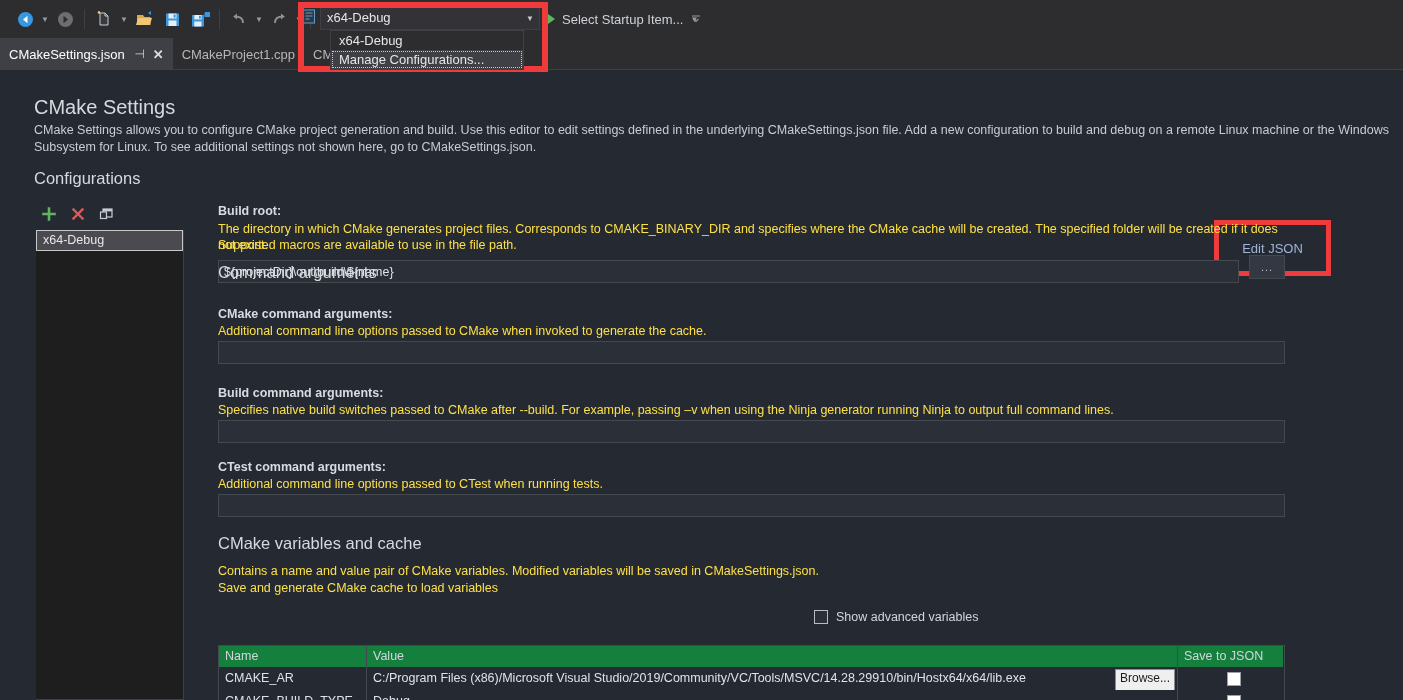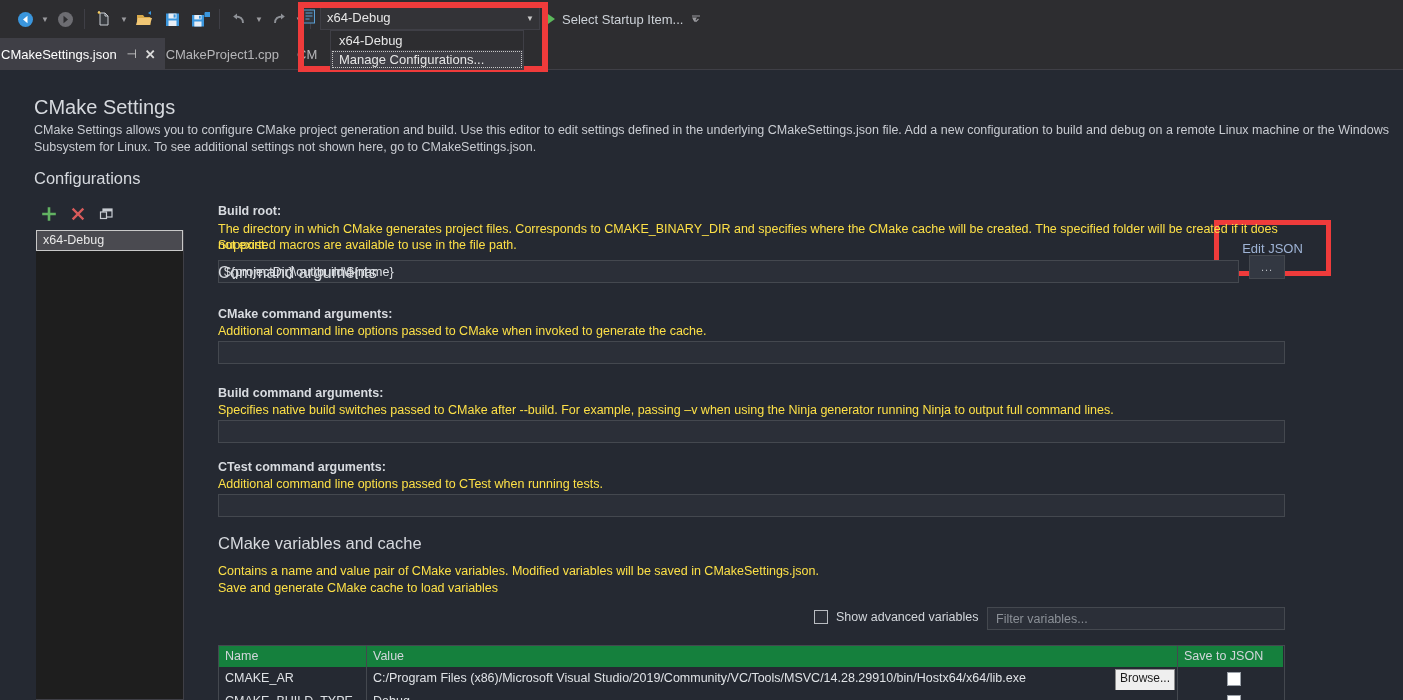--- a/index.html
+++ b/index.html
@@ -95,21 +95,21 @@
 
   
   .tabstrip {
     position: absolute; left: 0; top: 38px;
     width: 1403px; height: 32px;
     background: #2d2d30;
     display: flex; align-items: stretch;
   }
   .tab {
     display: flex; align-items: center;
-    padding: 0 8px 0 1px;
+    padding: 0 8px 0 9px;
     font-size: 13px;
     height: 32px;
   }
   .tab.active { background: #3f3f46; color: #ffffff; }
   .tab.inactive { color: #b6b6b9; }
   .tab-pin {
     margin-left: 9px; color: #cfcfcf; font-size: 12px;
     width: 12px; text-align: center;
   }
   .tab-close {
@@ -473,21 +473,20 @@
 
     <div class="rc sec-head" style="top:464px">CMake variables and cache</div>
     <div class="rc lbl-desc" style="top:493px">Contains a name and value pair of CMake variables. Modified variables will be saved in CMakeSettings.json.</div>
     <div class="rc lbl-desc" style="top:510px">Save and generate CMake cache to load variables</div>
 
     <div style="position:absolute; left:814px; top:540px; display:flex; align-items:center;">
       <span class="chk"></span>
       <span class="chk-label">Show advanced variables</span>
     </div>
 
-    <div class="filterbox" style="position:absolute; left:987px; top:537px;">Filter variables...</div>
 
     <div class="tbl">
       <div class="tbl-row tbl-head">
         <div class="tbl-cell c-name">Name</div>
         <div class="tbl-cell c-value">Value</div>
         <div class="tbl-cell c-save" style="justify-content:flex-start; padding-left:6px">Save to JSON</div>
       </div>
 
       <div class="tbl-row">
         <div class="tbl-cell c-name">CMAKE_AR</div>

